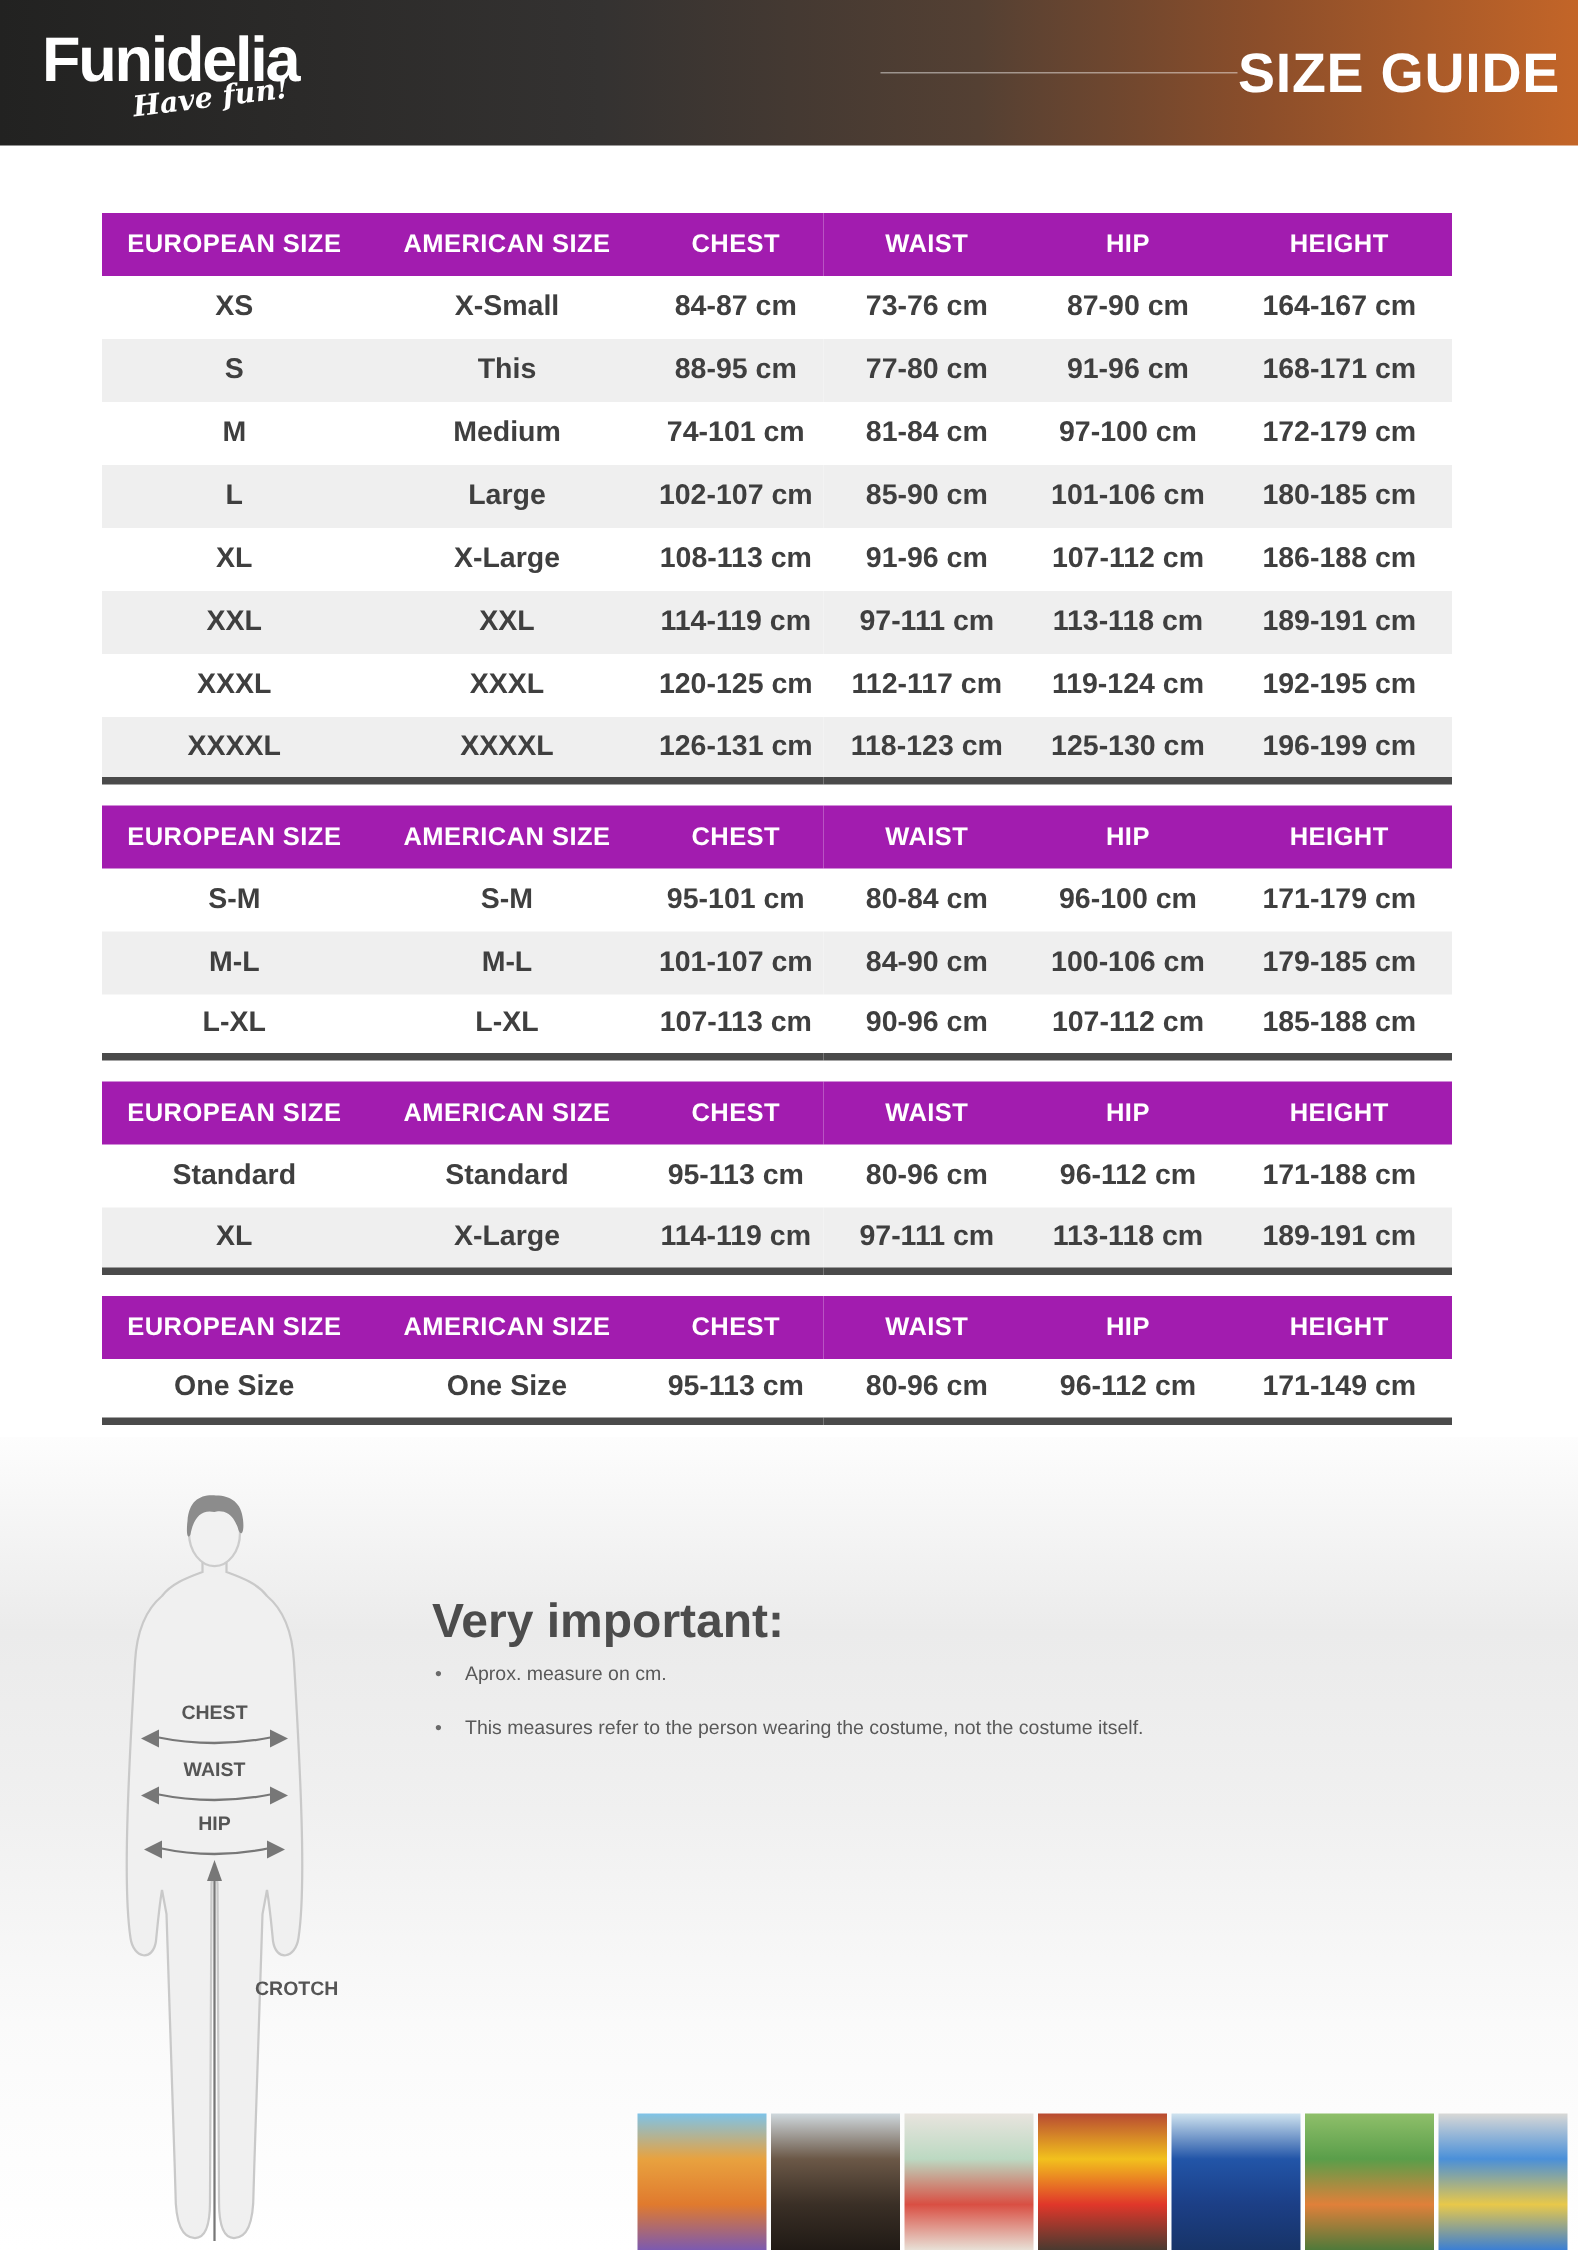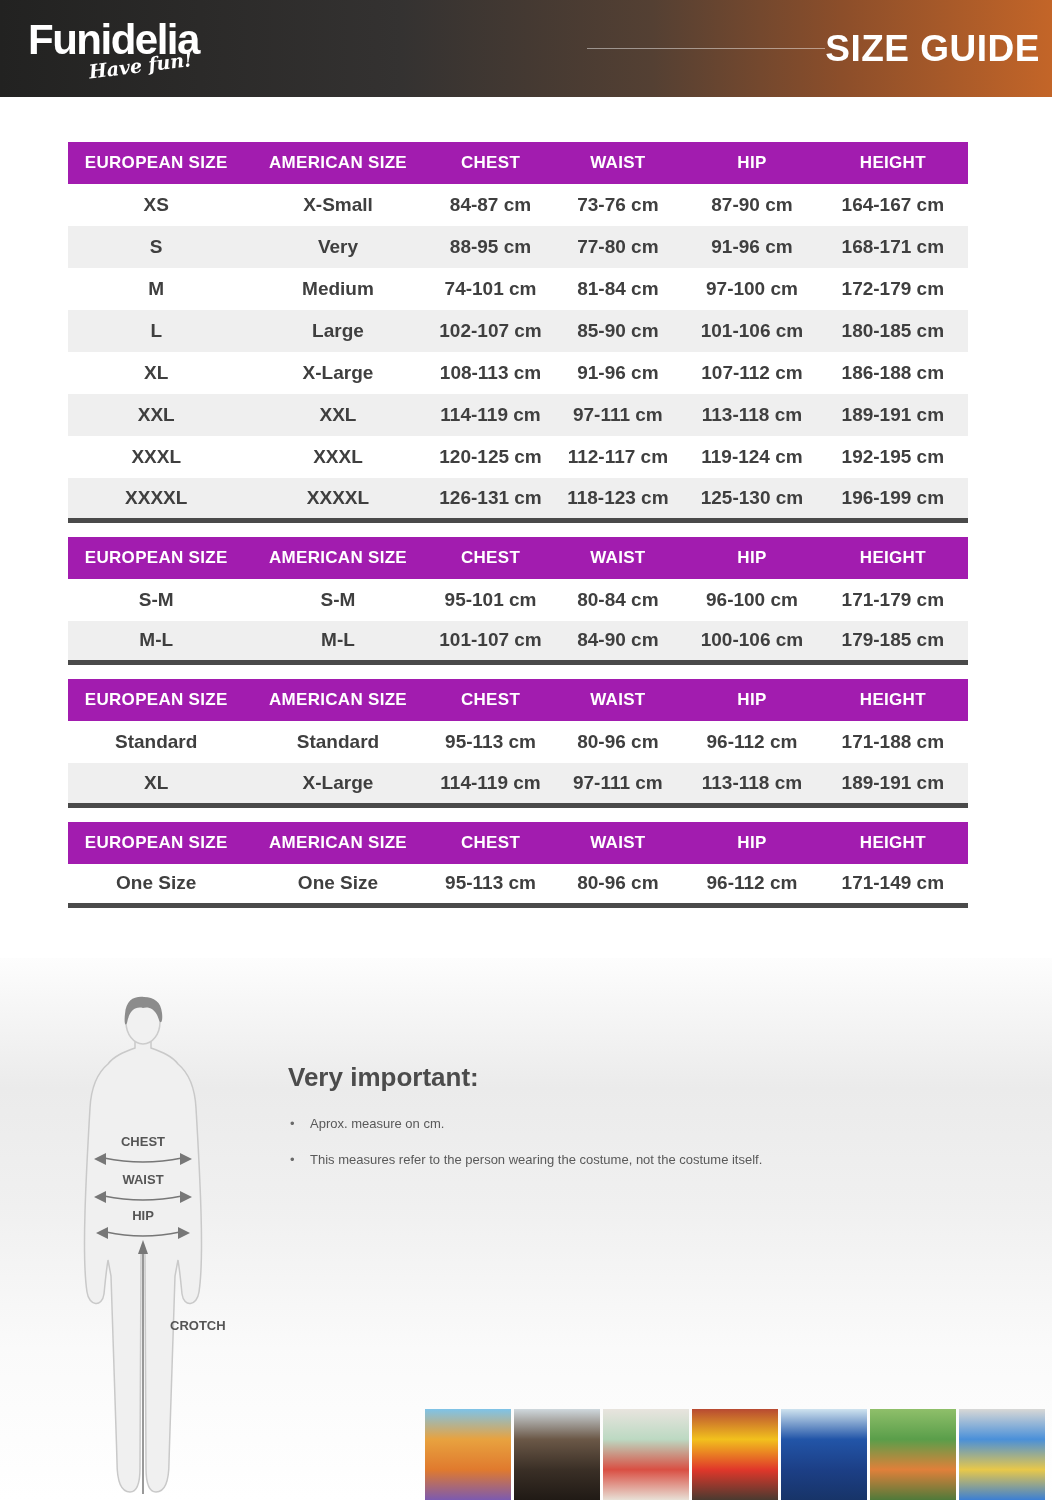--- a/index.html
+++ b/index.html
@@ -50,21 +50,21 @@
   table.size tbody tr:nth-child(even){ background:#efefef; }
 
   
   .bottom {
     position:absolute; left:0; top:958px; width:1052px; height:542px;
     background:linear-gradient(180deg,#fdfdfd 0%,#ebebeb 24%,#f0f0f0 46%,#fafafa 72%,#ffffff 100%);
   }
   .figure-svg { position:absolute; left:58px; top:36px; }
 
   .notes { position:absolute; left:288px; top:104px; width:692px; }
-  .notes h2 { margin:0 0 16px 0; font-size:26px; font-weight:bold; color:#4c4c4c; }
+  .notes h2 { margin:0 0 2px 0; font-size:32px; font-weight:bold; color:#4c4c4c; }
   .notes ul { margin:0; padding:0; list-style:none; }
   .notes li {
     position:relative; padding-left:22px; margin-bottom:6px;
     font-size:13px; line-height:30px; color:#595959;
   }
   .notes li::before { content:"•"; position:absolute; left:2px; top:0; color:#6a6a6a; }
 
   .photos { position:absolute; left:425px; top:451px; display:flex; gap:3px; }
   .photo { width:86px; height:91px; }
 </style>
@@ -108,21 +108,21 @@
           <tr>
             <td>XS</td>
             <td>X-Small</td>
             <td>84-87 cm</td>
             <td>73-76 cm</td>
             <td>87-90 cm</td>
             <td>164-167 cm</td>
           </tr>
           <tr>
             <td>S</td>
-            <td>Very</td>
+            <td>This</td>
             <td>88-95 cm</td>
             <td>77-80 cm</td>
             <td>91-96 cm</td>
             <td>168-171 cm</td>
           </tr>
           <tr>
             <td>M</td>
             <td>Medium</td>
             <td>74-101 cm</td>
             <td>81-84 cm</td>
@@ -199,20 +199,28 @@
             <td>96-100 cm</td>
             <td>171-179 cm</td>
           </tr>
           <tr>
             <td>M-L</td>
             <td>M-L</td>
             <td>101-107 cm</td>
             <td>84-90 cm</td>
             <td>100-106 cm</td>
             <td>179-185 cm</td>
+          </tr>
+          <tr>
+            <td>L-XL</td>
+            <td>L-XL</td>
+            <td>107-113 cm</td>
+            <td>90-96 cm</td>
+            <td>107-112 cm</td>
+            <td>185-188 cm</td>
           </tr>
         </tbody>
     </table>
     <table class="size">
       <colgroup>
           <col>
           <col>
           <col>
           <col>
           <col>

